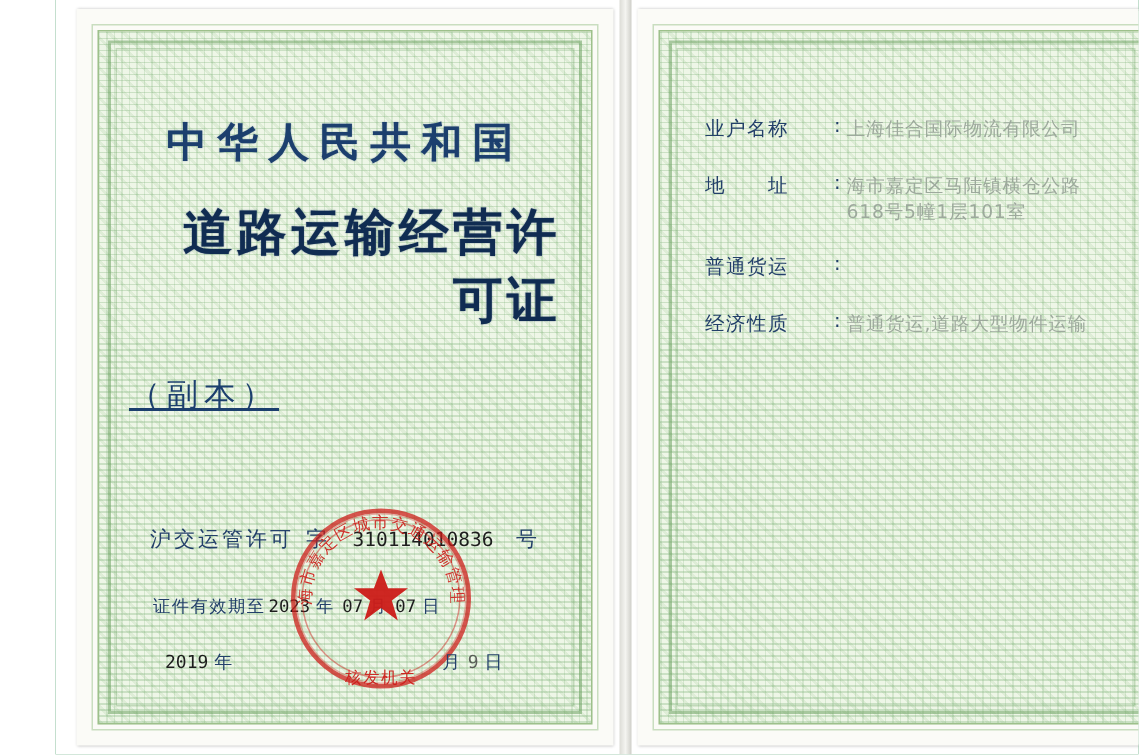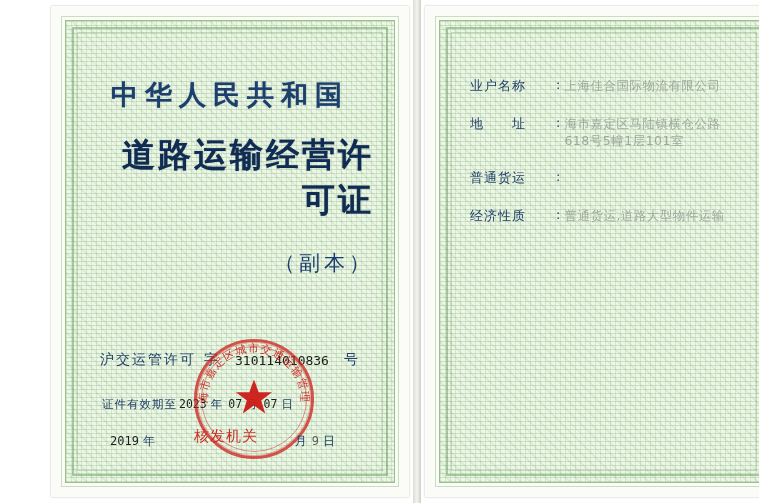--- a/index.html
+++ b/index.html
@@ -96,24 +96,25 @@
     text-align: right;
     font-size: 33px;
     font-weight: bold;
     letter-spacing: 3px;
     color: #102c52;
     text-shadow: 0 0 1px rgba(16,44,82,0.7);
     padding-left: 27px;
   }
   .copy-kind {
     margin-top: 26px;
-    text-align: right;
+    text-align: left;
     font-size: 21px;
     letter-spacing: 4px;
     color: #1c3f6e;
+    text-decoration: underline;
   }
 
   .license-row {
     margin-top: 62px;
     padding: 12px 14px;
     display: flex;
     align-items: flex-end;
     font-size: 14px;
     color: #23406a;
     white-space: nowrap;
@@ -187,23 +188,23 @@
   }
   .seal-arc-text text {
     fill: #cd1c18;
     font-family: "DejaVu Sans", sans-serif;
     font-size: 11px;
     letter-spacing: 1px;
     opacity: 0.9;
   }
   .seal-bottom-text {
     position: absolute;
-    left: 0; right: 0; bottom: 13px;
-    text-align: left;
-    font-size: 15px;
+    left: 0; right: 0; bottom: 0;
+    text-align: center;
+    font-size: 11px;
     color: #cd1c18;
     letter-spacing: 1px;
     opacity: 0.92;
   }
 
   .date-row {
     position: absolute;
     left: 24px;
     right: 34px;
     bottom: 14px;

